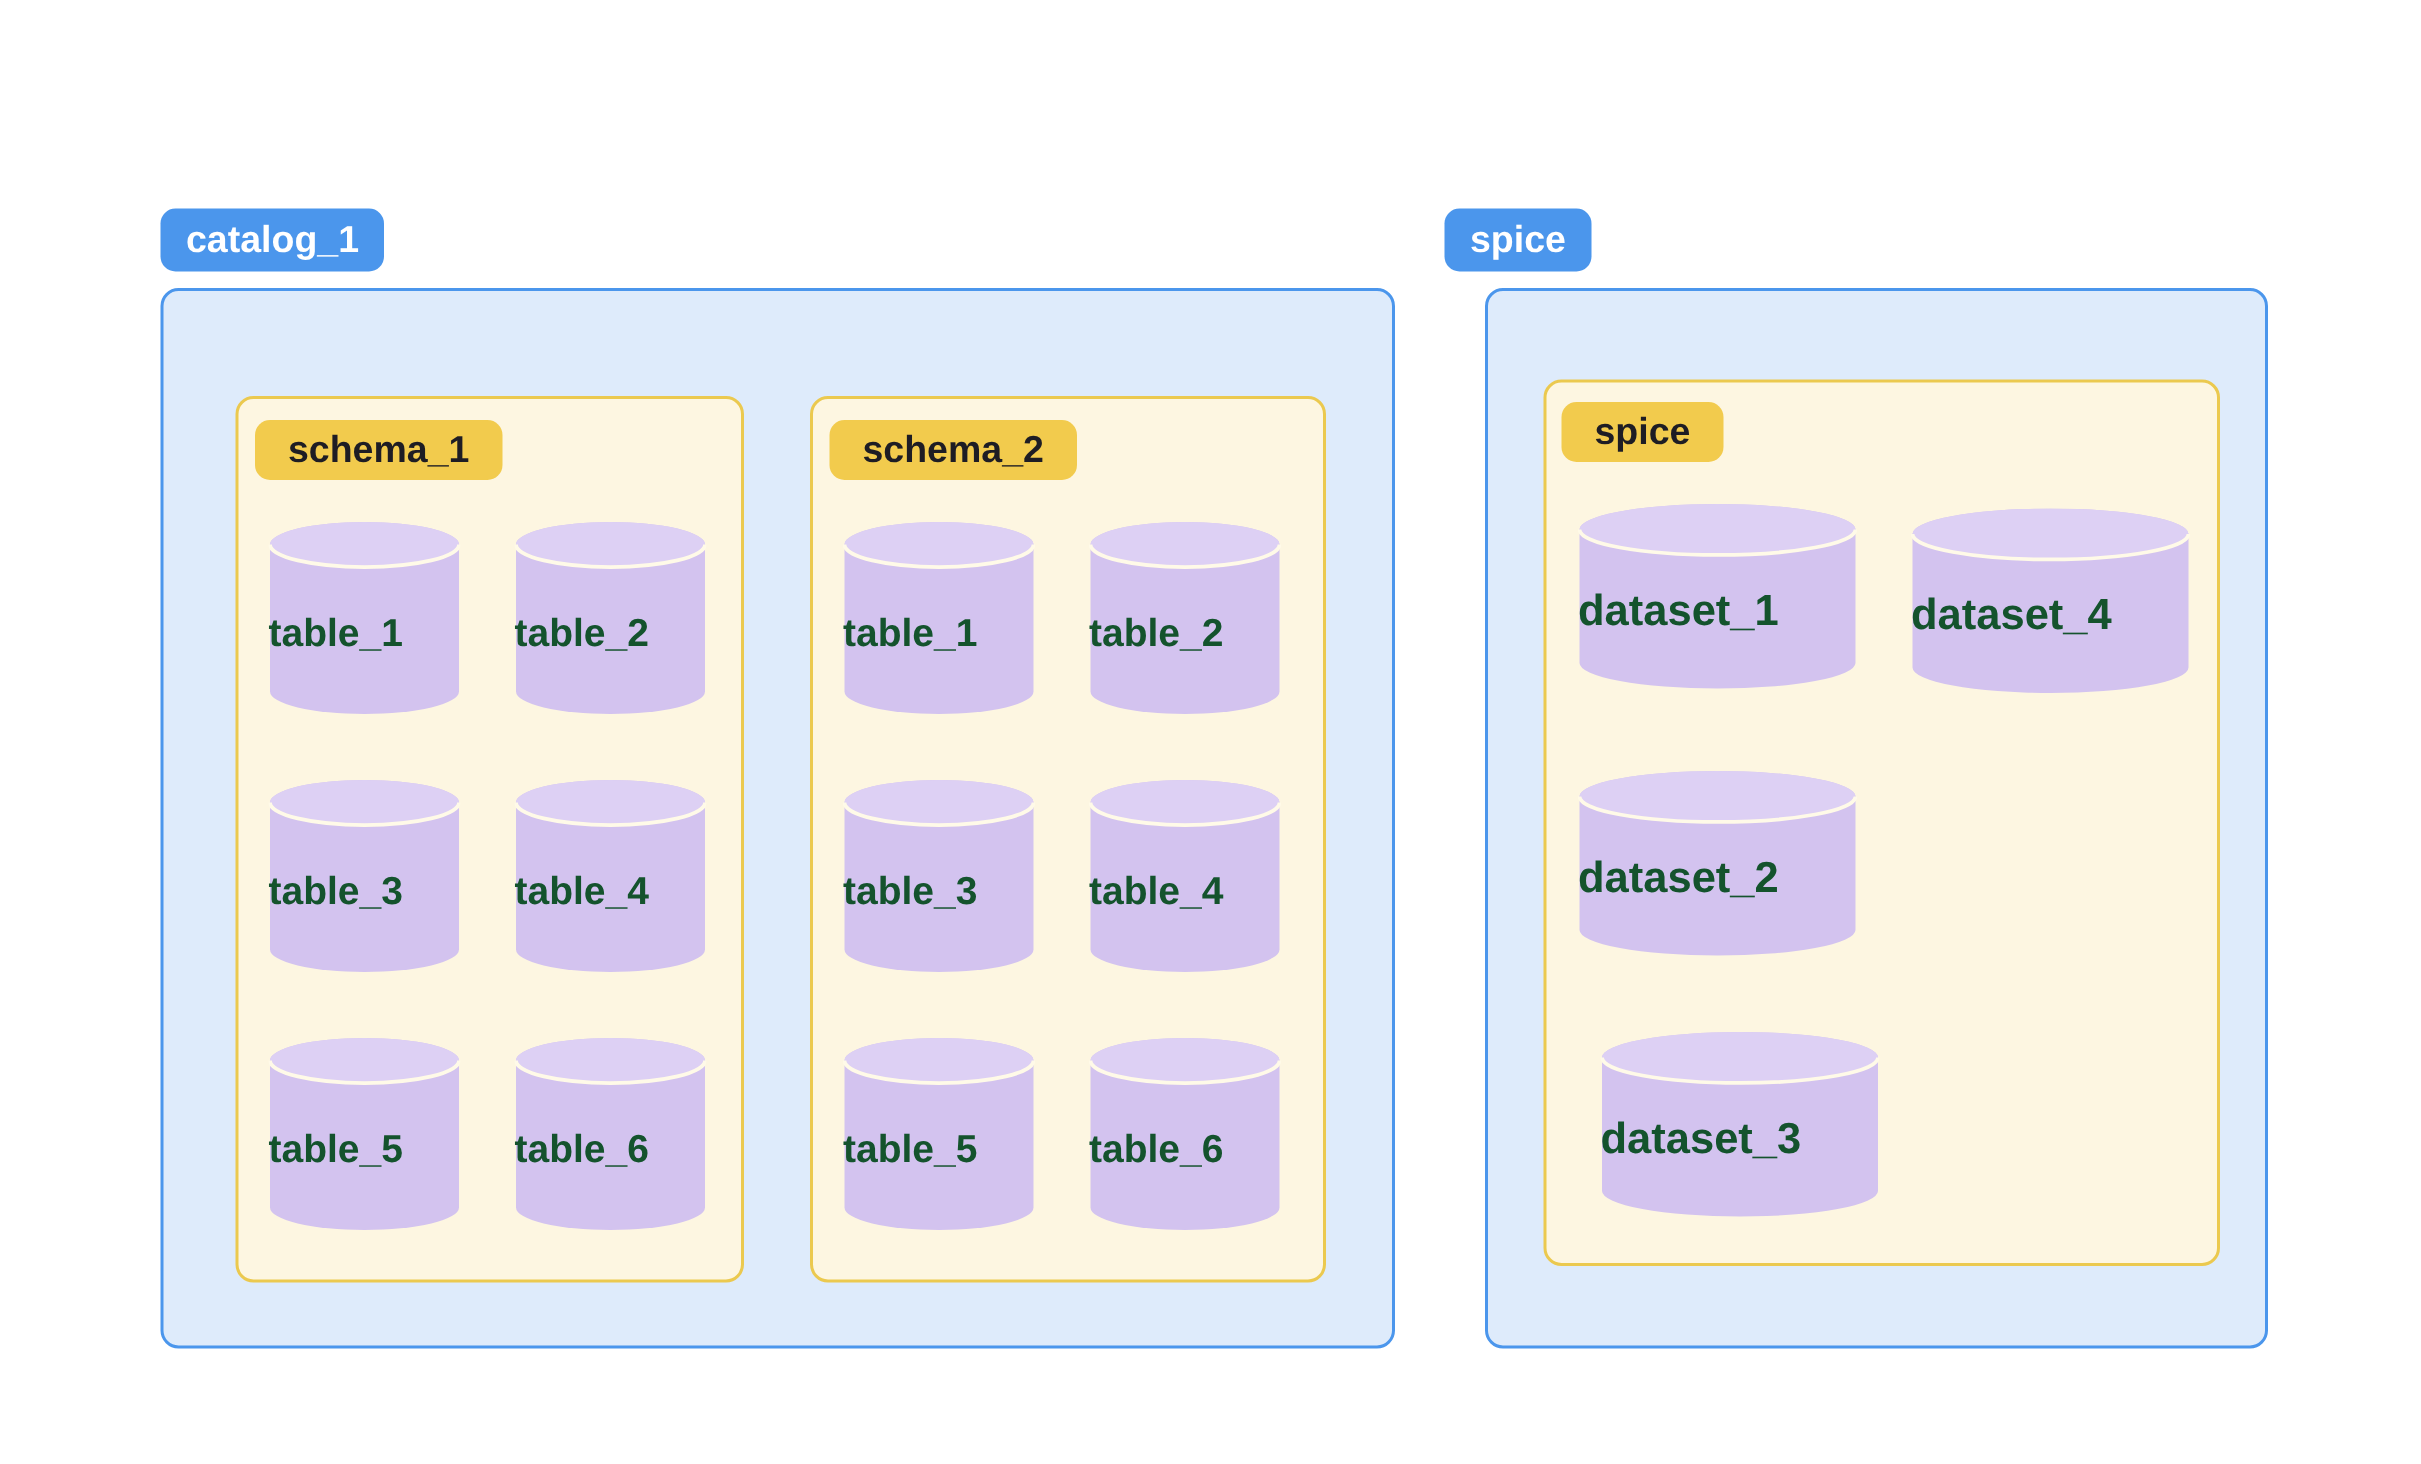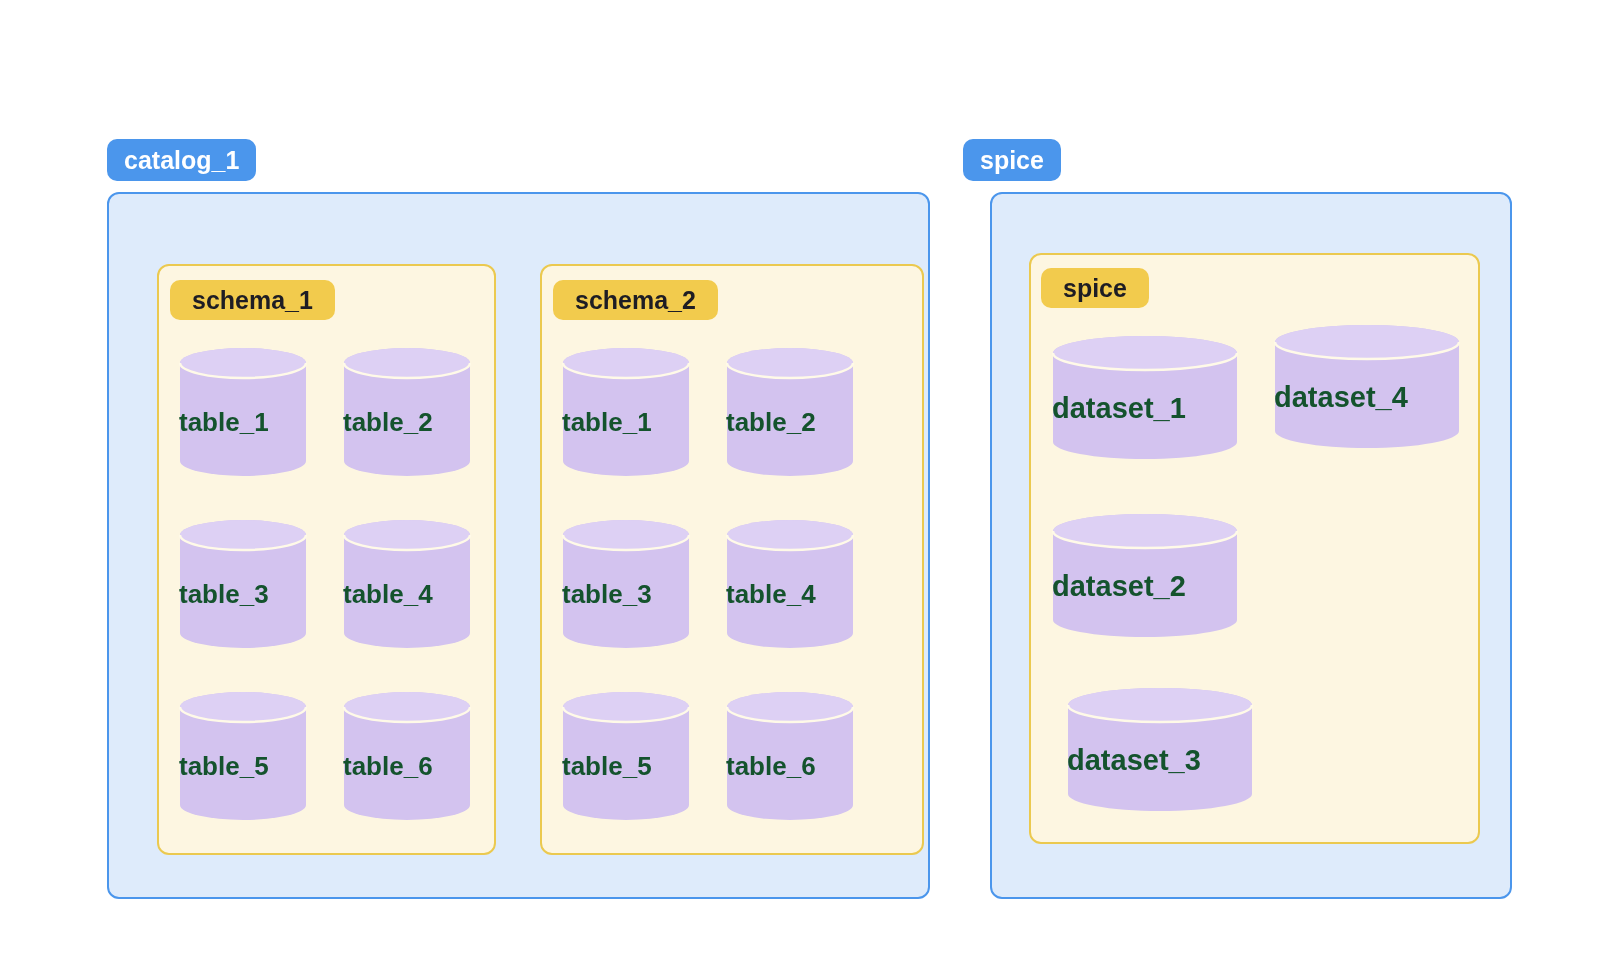--- a/index.html
+++ b/index.html
@@ -86,21 +86,21 @@
       <div class="cyl table-cyl" style="left:184px;top:426px;">
         <svg viewBox="0 0 128 128" aria-hidden="true">
           <path class="cyl-body" d="M1 15 A63 15 0 0 1 127 15 L127 113 A63 15 0 0 1 1 113 Z"></path>
           <ellipse class="cyl-top" cx="64" cy="15" rx="63" ry="15"></ellipse>
           <path class="cyl-arc" d="M1 15 A63 15 0 0 0 127 15"></path>
         </svg>
         <span class="cyl-label">table_6</span>
       </div>
     </div>
 
-    <div class="schema-box" style="left:431px;top:70px;width:384px;height:591px;">
+    <div class="schema-box" style="left:431px;top:70px;width:344px;height:591px;">
       <div class="badge badge-gold" style="left:11px;top:14px;">schema_2</div>
 
       <div class="cyl table-cyl" style="left:20px;top:82px;">
         <svg viewBox="0 0 128 128" aria-hidden="true">
           <path class="cyl-body" d="M1 15 A63 15 0 0 1 127 15 L127 113 A63 15 0 0 1 1 113 Z"></path>
           <ellipse class="cyl-top" cx="64" cy="15" rx="63" ry="15"></ellipse>
           <path class="cyl-arc" d="M1 15 A63 15 0 0 0 127 15"></path>
         </svg>
         <span class="cyl-label">table_1</span>
       </div>
@@ -155,21 +155,21 @@
       <div class="badge badge-gold" style="left:10px;top:13px;">spice</div>
 
       <div class="cyl dataset-cyl" style="left:21px;top:81px;">
         <svg viewBox="0 0 186 124" aria-hidden="true">
           <path class="cyl-body" d="M1 17 A92 17 0 0 1 185 17 L185 106 A92 17 0 0 1 1 106 Z"></path>
           <ellipse class="cyl-top" cx="93" cy="17" rx="92" ry="17"></ellipse>
           <path class="cyl-arc" d="M1 17 A92 17 0 0 0 185 17"></path>
         </svg>
         <span class="cyl-label">dataset_1</span>
       </div>
-      <div class="cyl dataset-cyl" style="left:243px;top:70px;">
+      <div class="cyl dataset-cyl" style="left:243px;top:84px;">
         <svg viewBox="0 0 186 124" aria-hidden="true">
           <path class="cyl-body" d="M1 17 A92 17 0 0 1 185 17 L185 106 A92 17 0 0 1 1 106 Z"></path>
           <ellipse class="cyl-top" cx="93" cy="17" rx="92" ry="17"></ellipse>
           <path class="cyl-arc" d="M1 17 A92 17 0 0 0 185 17"></path>
         </svg>
         <span class="cyl-label">dataset_4</span>
       </div>
       <div class="cyl dataset-cyl" style="left:21px;top:259px;">
         <svg viewBox="0 0 186 124" aria-hidden="true">
           <path class="cyl-body" d="M1 17 A92 17 0 0 1 185 17 L185 106 A92 17 0 0 1 1 106 Z"></path>

